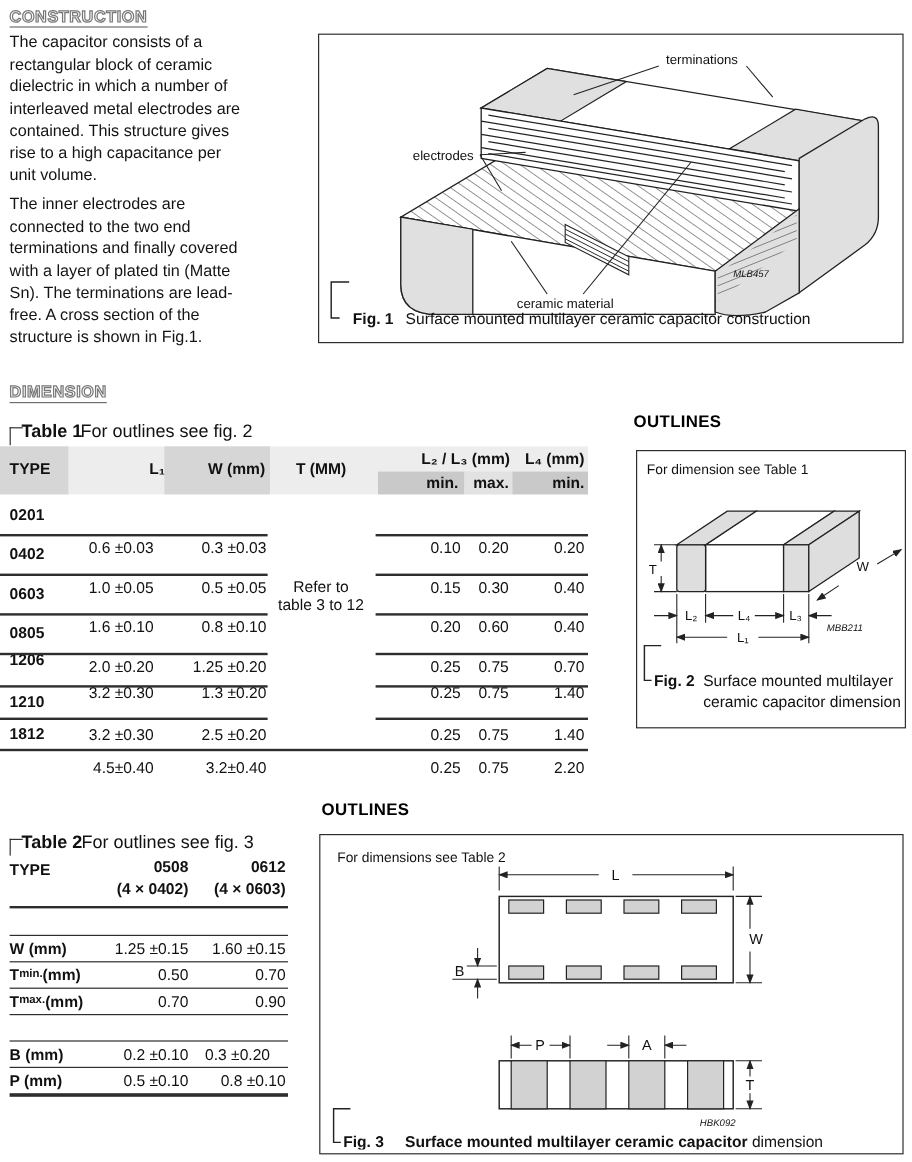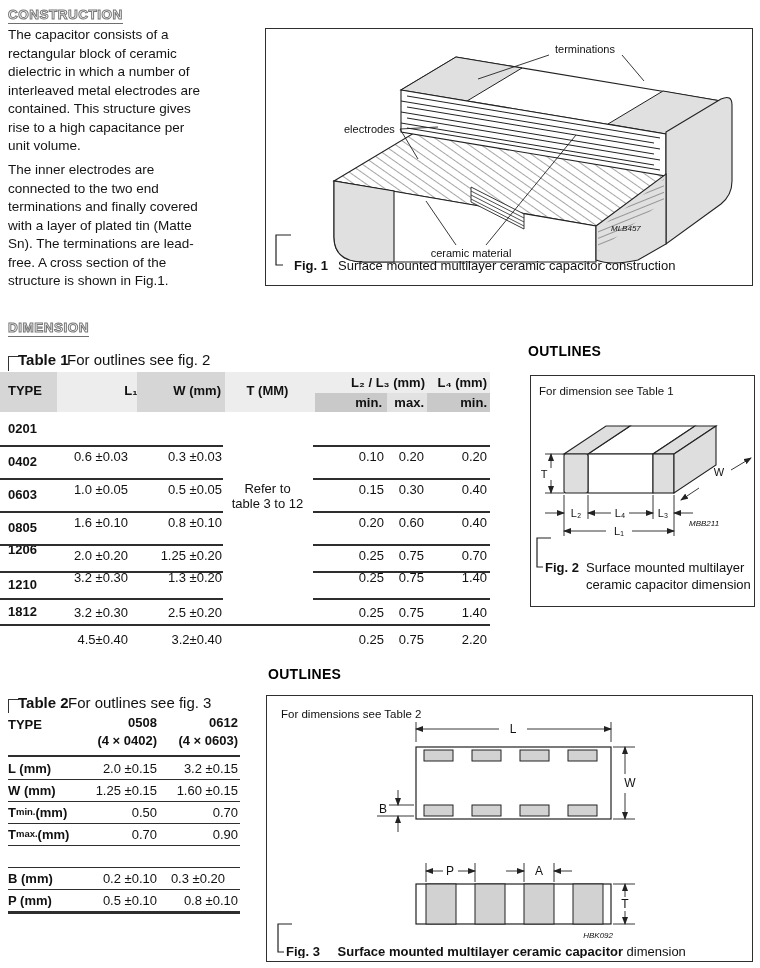--- a/index.html
+++ b/index.html
@@ -303,29 +303,20 @@
   <div class="tbl-label" style="left:68px;top:694px;">For outlines see fig. 3</div>
 
   <div class="t2" style="height:202px;">
     <div class="hc" style="left:0;top:5px;">TYPE</div>
     <div class="hc" style="left:55px;top:3px;width:94px;text-align:right;">0508</div>
     <div class="hc" style="left:55px;top:21px;width:94px;text-align:right;">(4 × 0402)</div>
     <div class="hc" style="left:148px;top:3px;width:82px;text-align:right;">0612</div>
     <div class="hc" style="left:148px;top:21px;width:82px;text-align:right;">(4 × 0603)</div>
     <div class="line" style="left:0;top:43px;width:232px;height:2px;"></div>
 
-    <div class="row" style="top:45px;">
-      <div class="lab">
-          <span>L (mm)</span>
-          <sub></sub>
-          <span></span>
-        </div>
-      <div class="val" style="left:55px;width:94px;">2.0 ±0.15</div>
-      <div class="val" style="left:148px;width:82px;">3.2 ±0.15</div>
-    </div>
     <div class="row" style="top:67px;">
       <div class="lab">
           <span>W (mm)</span>
           <sub></sub>
           <span></span>
         </div>
       <div class="val" style="left:55px;width:94px;">1.25 ±0.15</div>
       <div class="val" style="left:148px;width:82px;">1.60 ±0.15</div>
     </div>
     <div class="row" style="top:89px;">

